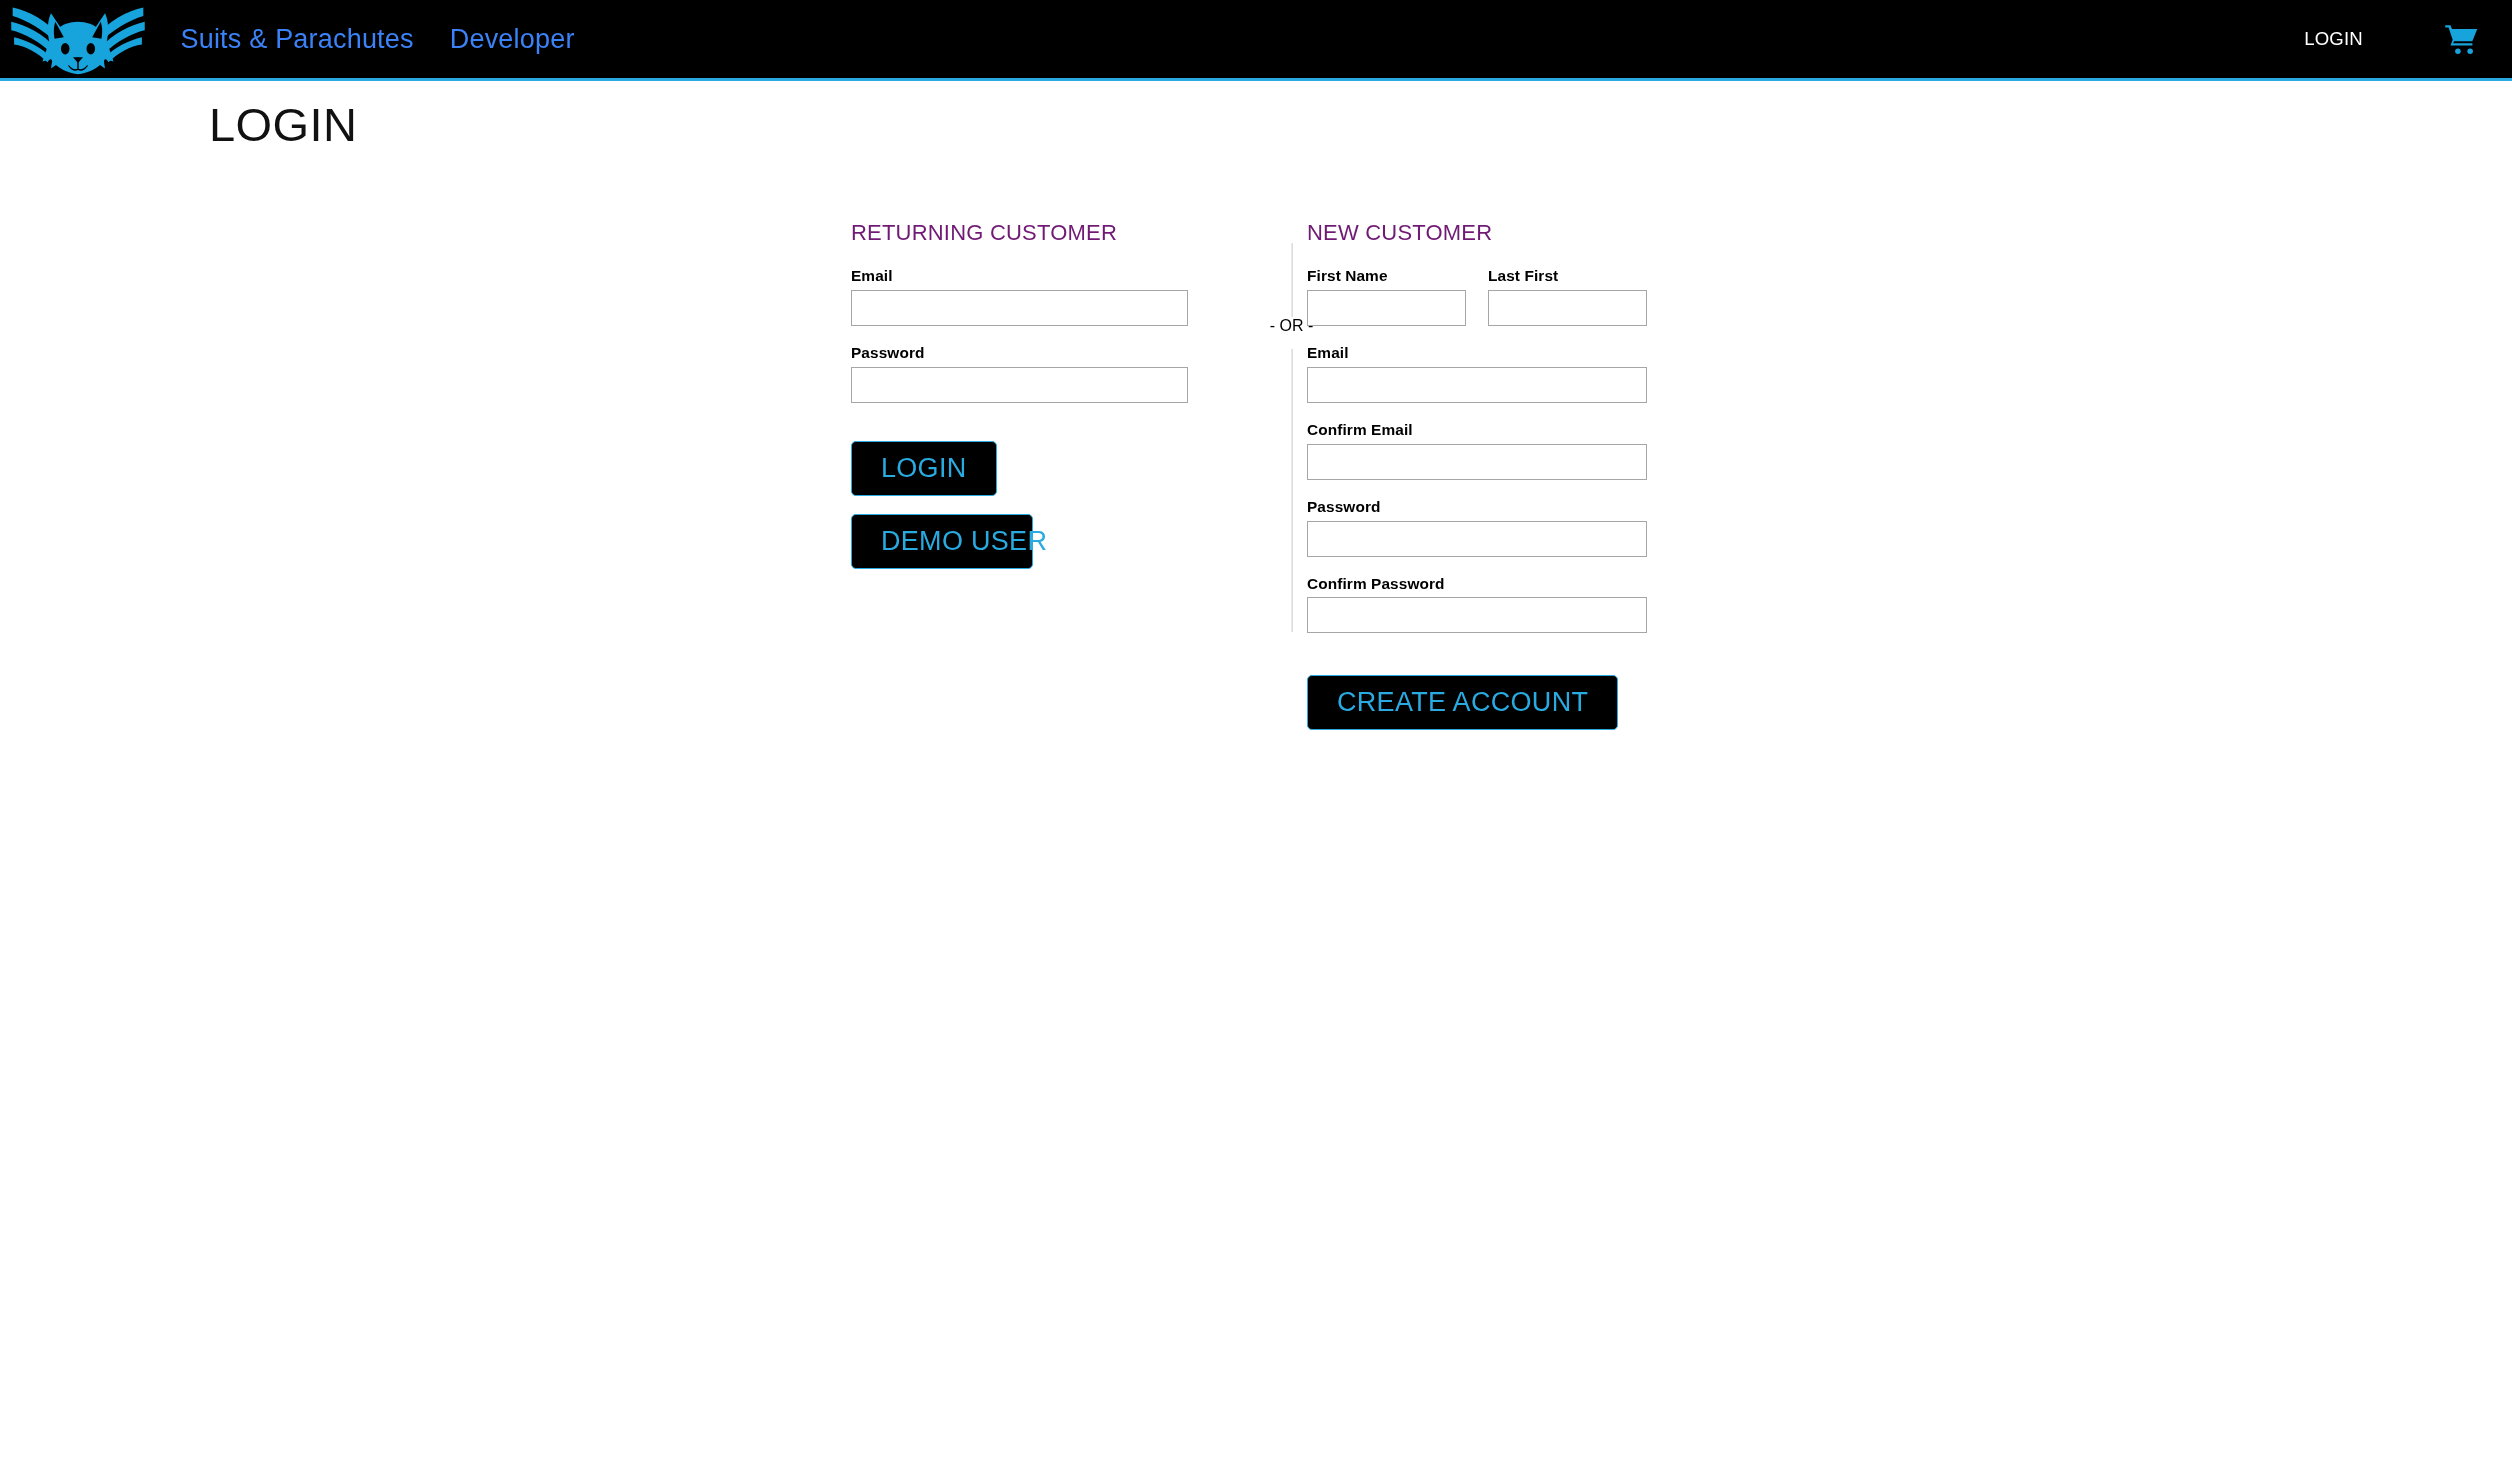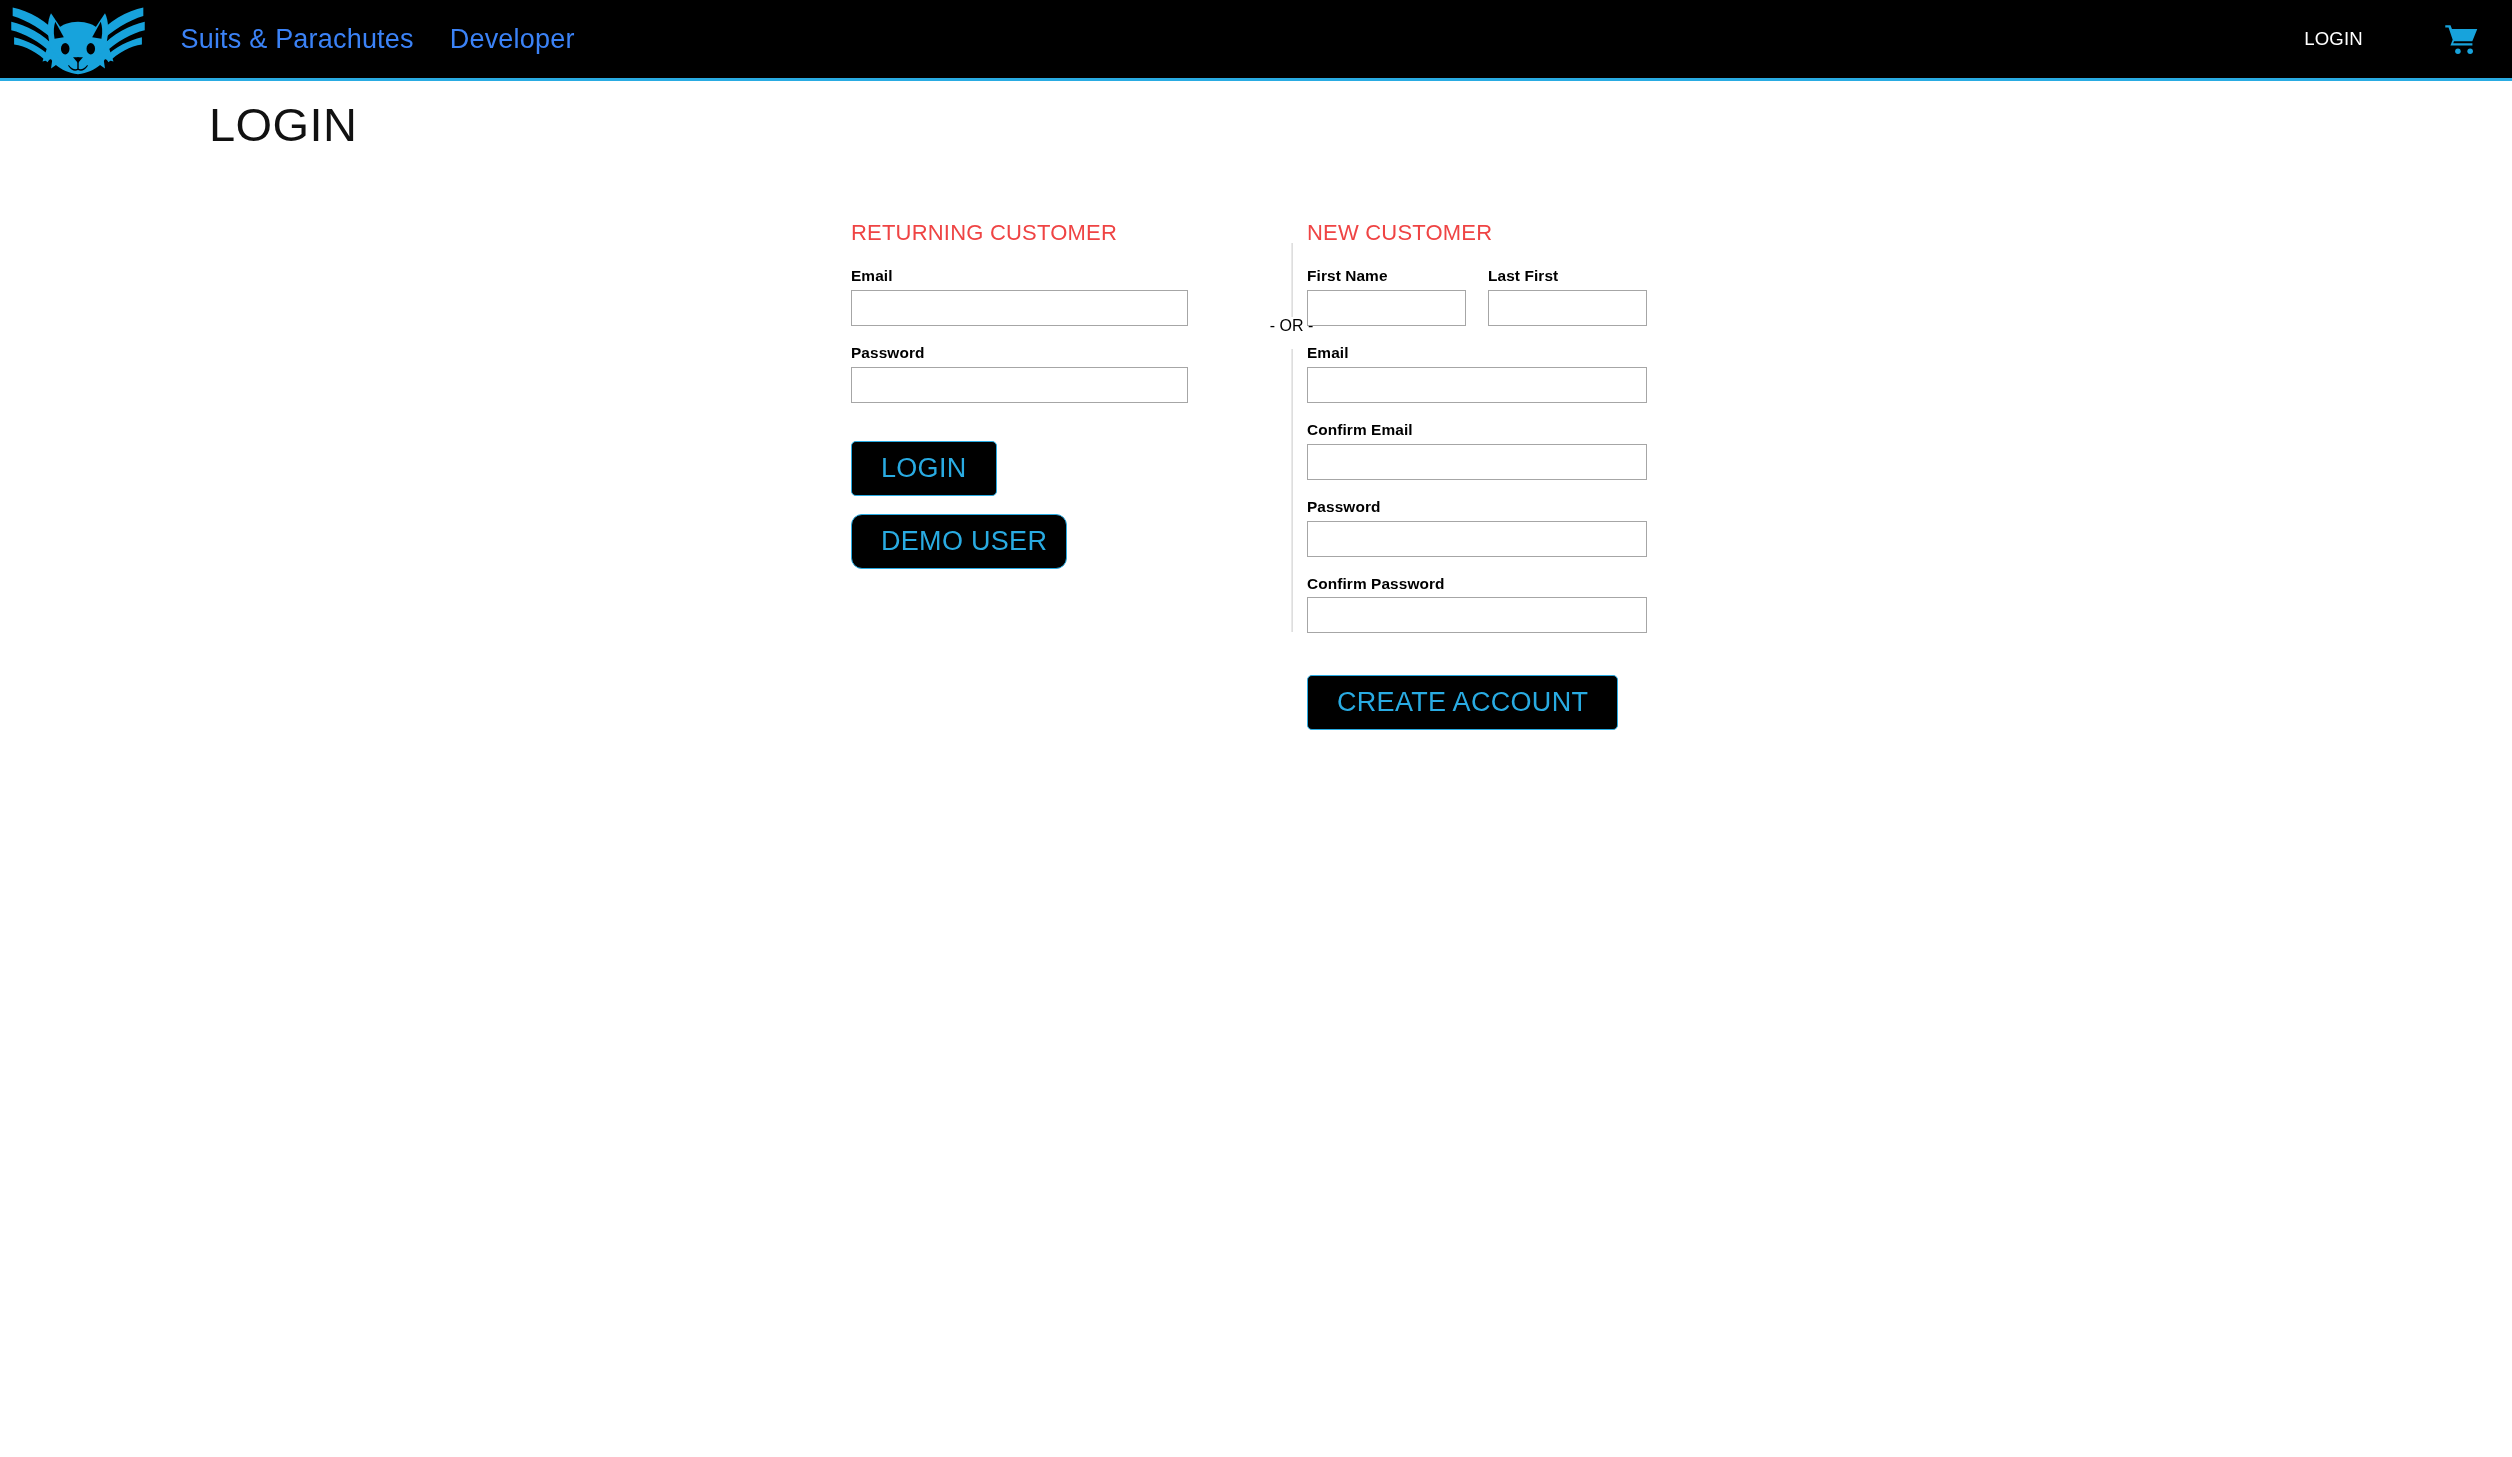--- a/index.html
+++ b/index.html
@@ -105,21 +105,21 @@
   .col-new {
     position: absolute;
     top: 0;
     left: 456px;
     width: 340px;
   }
 
   .section-heading {
     font-size: 22px;
     font-weight: 400;
-    color: #ef4444;
+    color: #701a75;
     margin: 0 0 21px 0;
     letter-spacing: 0.2px;
     white-space: nowrap;
   }
 
   .field { margin-bottom: 18px; }
   .field-label {
     display: block;
     font-size: 15.4px;
     font-weight: 700;
@@ -163,21 +163,21 @@
     font-size: 27px;
     font-weight: 400;
     letter-spacing: 0.3px;
     line-height: 1;
     padding: 13px 29px;
     cursor: pointer;
     text-align: center;
     white-space: nowrap;
   }
   .btn-login { margin-top: 20px; }
-  .btn-demo  { margin-top: 18.6px; display: block; width: 216px; border-radius: 11px; }
+  .btn-demo  { margin-top: 18.6px; display: block; width: 182px; }
   .btn-create { margin-top: 24px; }
 
   
   .or-divider {
     position: absolute;
     top: 0;
     left: 396px;
     width: 89px;
     height: 413px;
     pointer-events: none;

